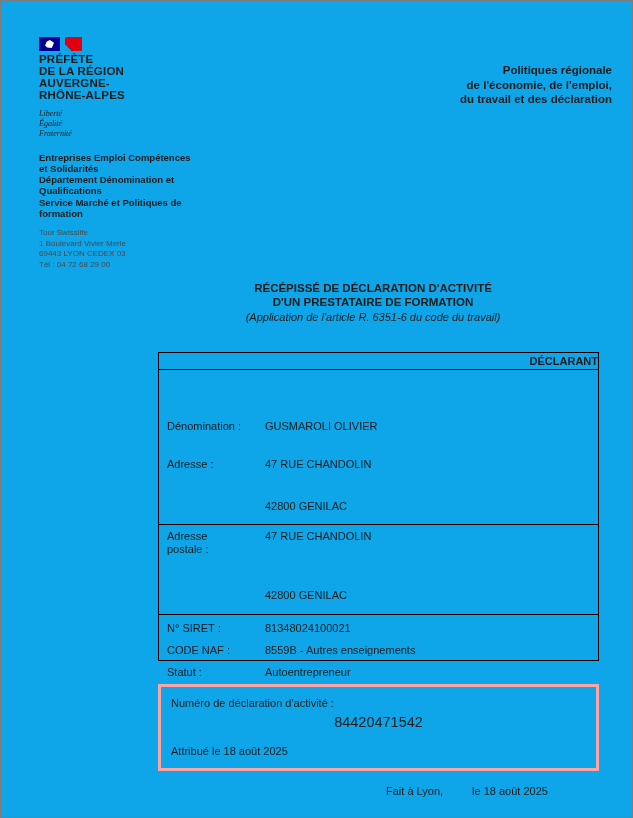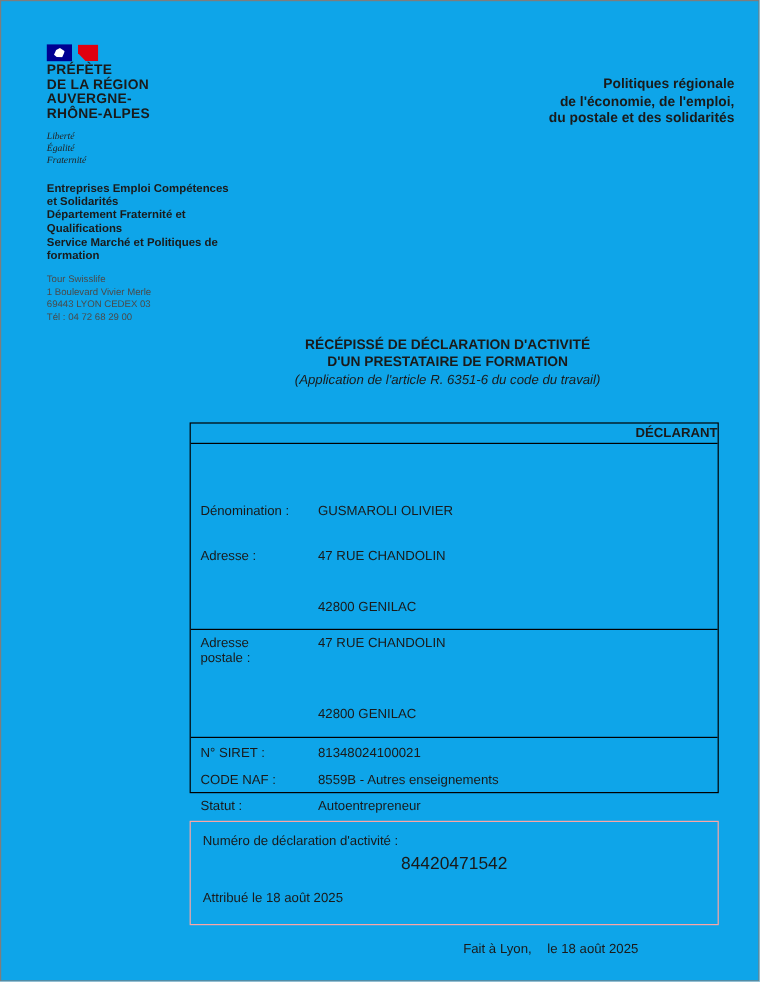--- a/index.html
+++ b/index.html
@@ -35,26 +35,26 @@
   .doc-table{position:absolute;left:157px;top:351px;width:441px;height:309px;border:1px solid #000;box-sizing:border-box;font-size:11px;}
   .doc-table .thead{height:16px;line-height:16px;text-align:right;font-weight:bold;border-bottom:1px solid #000;}
   .sect{position:relative;box-sizing:border-box;}
   .sect.s1{height:111px;border-bottom:1px solid #000;margin-top:44px;}
   .sect.s2{height:90px;border-bottom:1px solid #000;}
   .sect.s3{height:91px;}
   .lbl{position:absolute;left:8px;line-height:12.5px;}
   .lbl.wrap{width:72px;}
   .val{position:absolute;left:106px;line-height:12.5px;}
   
-  .nda-box{position:absolute;left:157px;top:683px;width:441px;height:87px;border:1px solid #fca5a5;box-sizing:border-box;font-size:11px;}
+  .nda-box{position:absolute;left:157px;top:683px;width:441px;height:87px;border:3px solid #fca5a5;box-sizing:border-box;font-size:11px;}
   .nda-label{position:absolute;left:10px;top:10px;}
   .nda-number{position:absolute;left:0;top:27px;width:100%;text-align:center;font-size:14.5px;}
   .nda-date{position:absolute;left:10px;top:58px;text-align:right;}
   
-  .footer{position:absolute;left:385px;top:784px;font-size:11px;display:flex;gap:13px;justify-content:space-between;}
+  .footer{position:absolute;left:385px;top:784px;font-size:11px;display:flex;gap:29px;justify-content:space-between;}
 </style>
 </head>
 <body>
 
 <div class="page">
 
   <div class="flag">
     <div class="blue">
       <div class="marianne"></div>
     </div>
@@ -68,27 +68,27 @@
   </div>
   <div class="motto">
     <div>Liberté</div>
     <div>Égalité</div>
     <div>Fraternité</div>
   </div>
 
   <div class="dir-right">
     <div>Politiques régionale</div>
     <div>de l'économie, de l'emploi,</div>
-    <div>du postale et des solidarités</div>
+    <div>du travail et des déclaration</div>
   </div>
 
   <div class="unit">
     <div>Entreprises Emploi Compétences</div>
     <div>et Solidarités</div>
-    <div>Département Fraternité et</div>
+    <div>Département Dénomination et</div>
     <div>Qualifications</div>
   </div>
   <div class="service">
     <div>Service Marché et Politiques de</div>
     <div>formation</div>
   </div>
   <div class="addr">
     <div>Tour Swisslife</div>
     <div>1 Boulevard Vivier Merle</div>
     <div>69443 LYON CEDEX 03</div>

